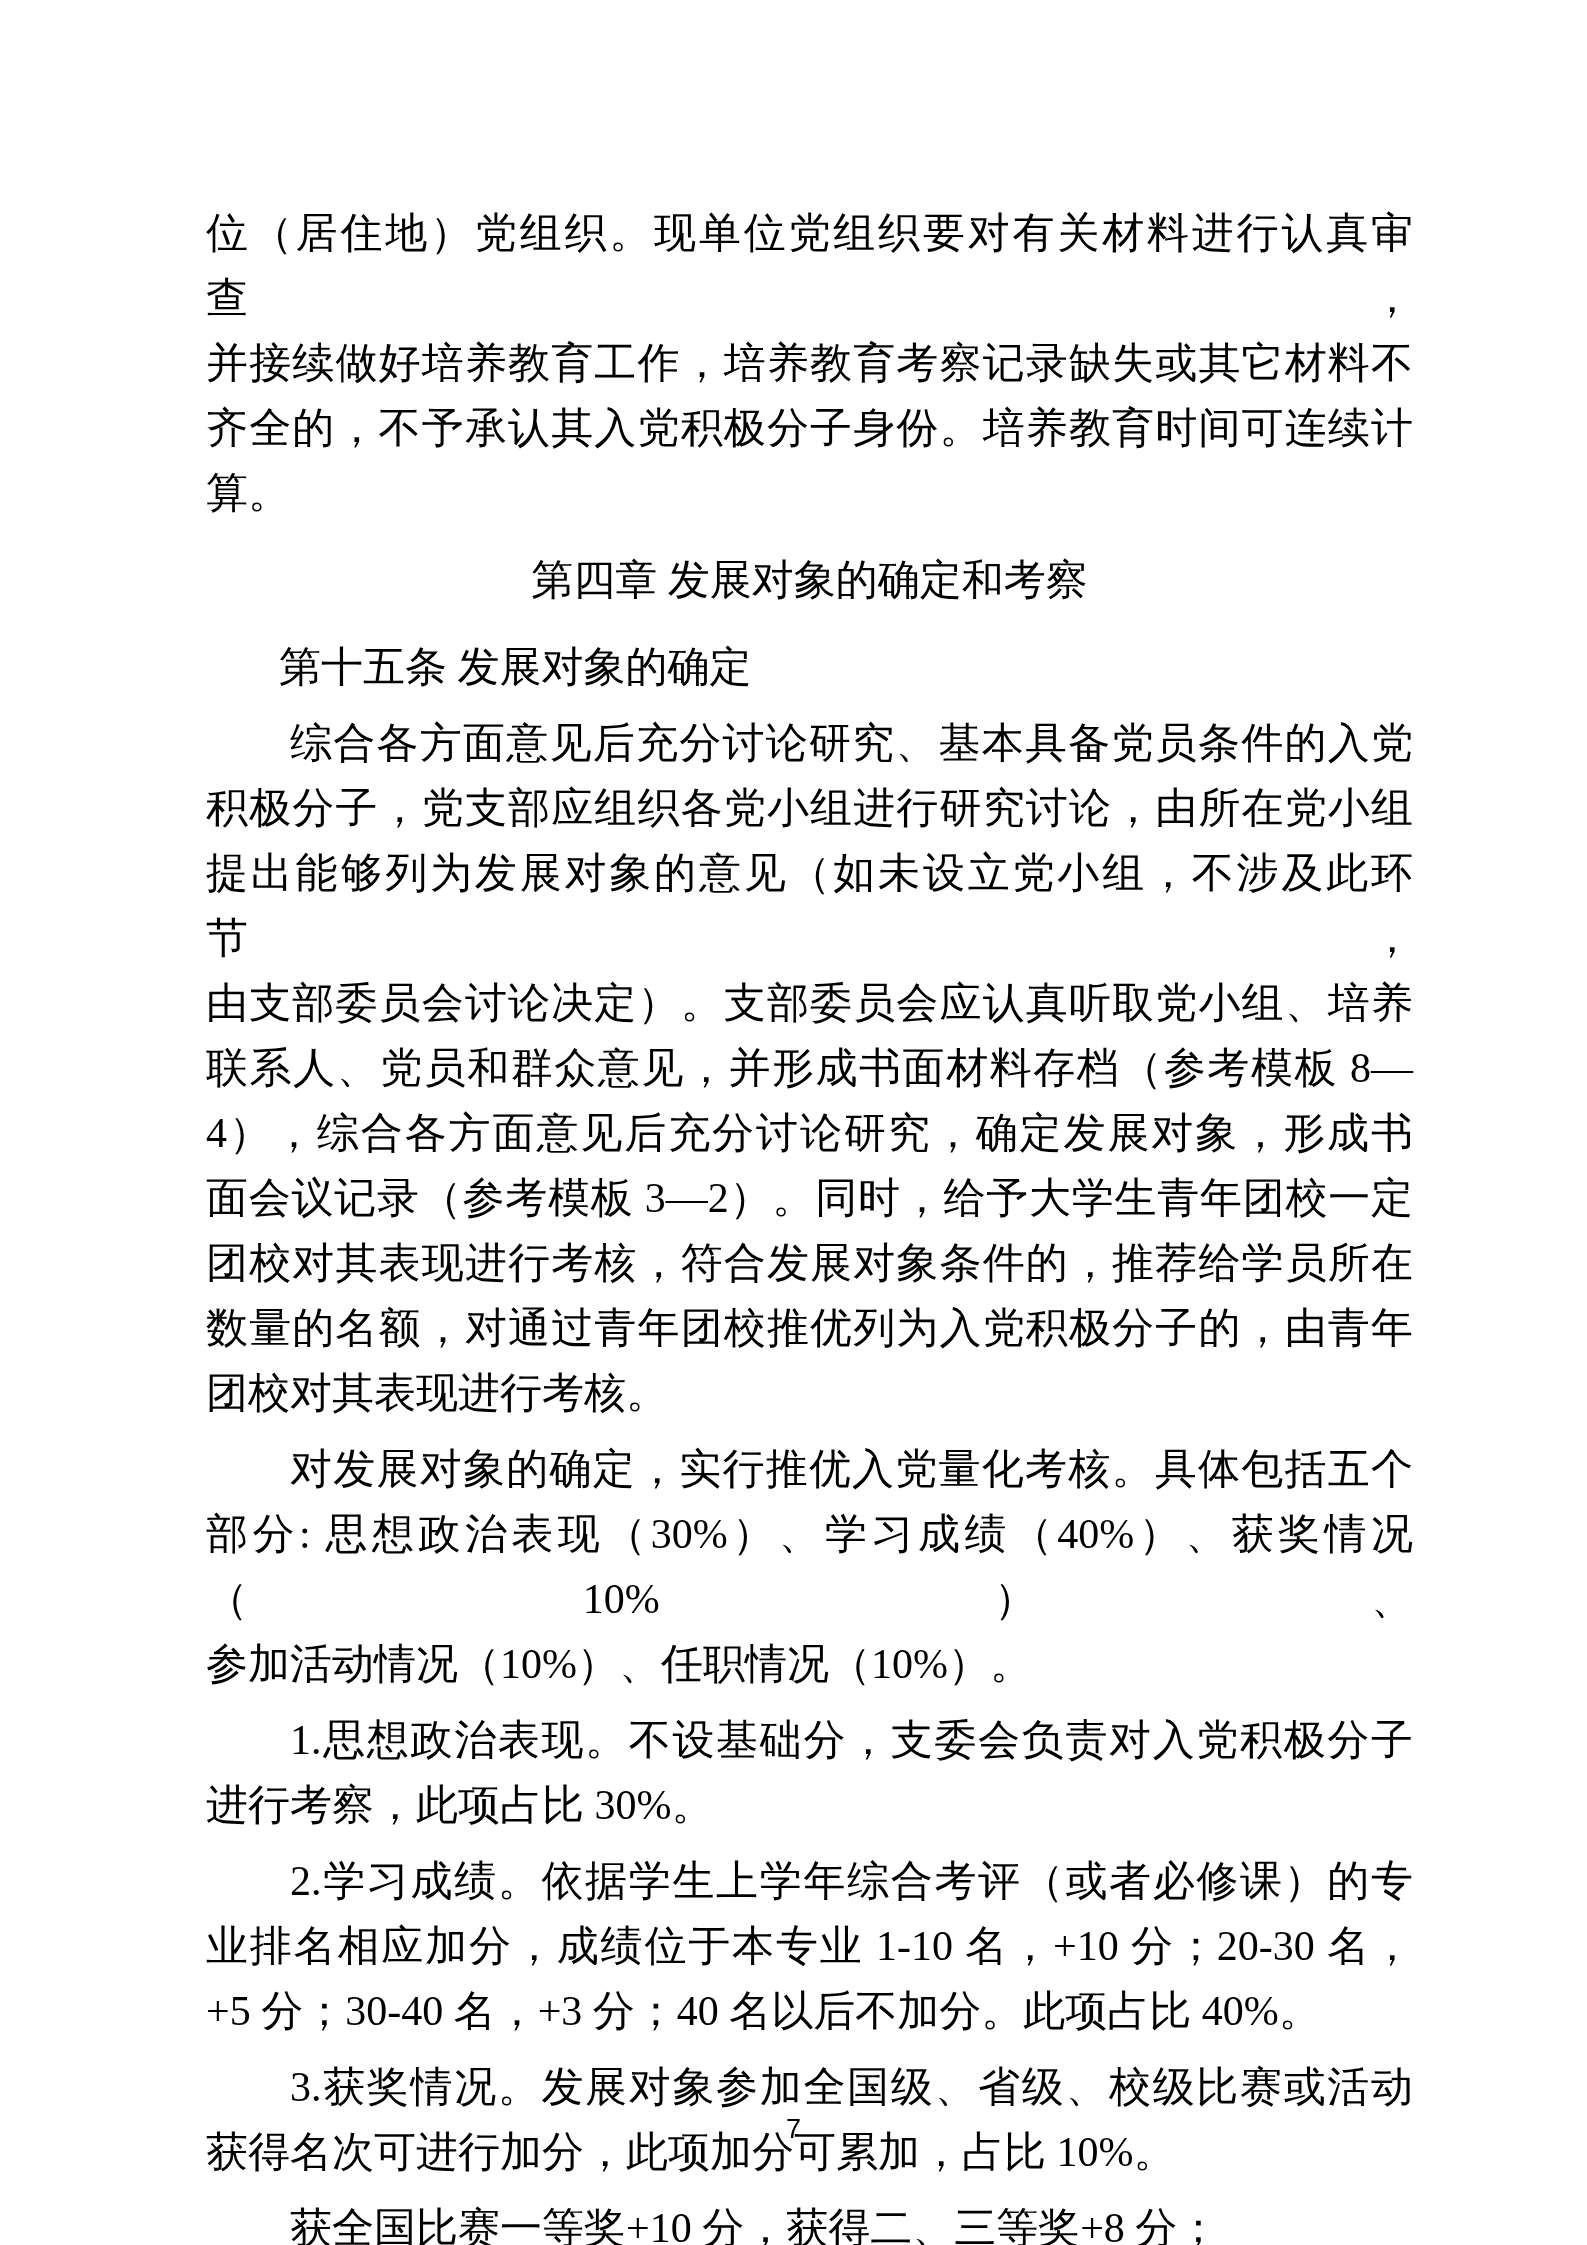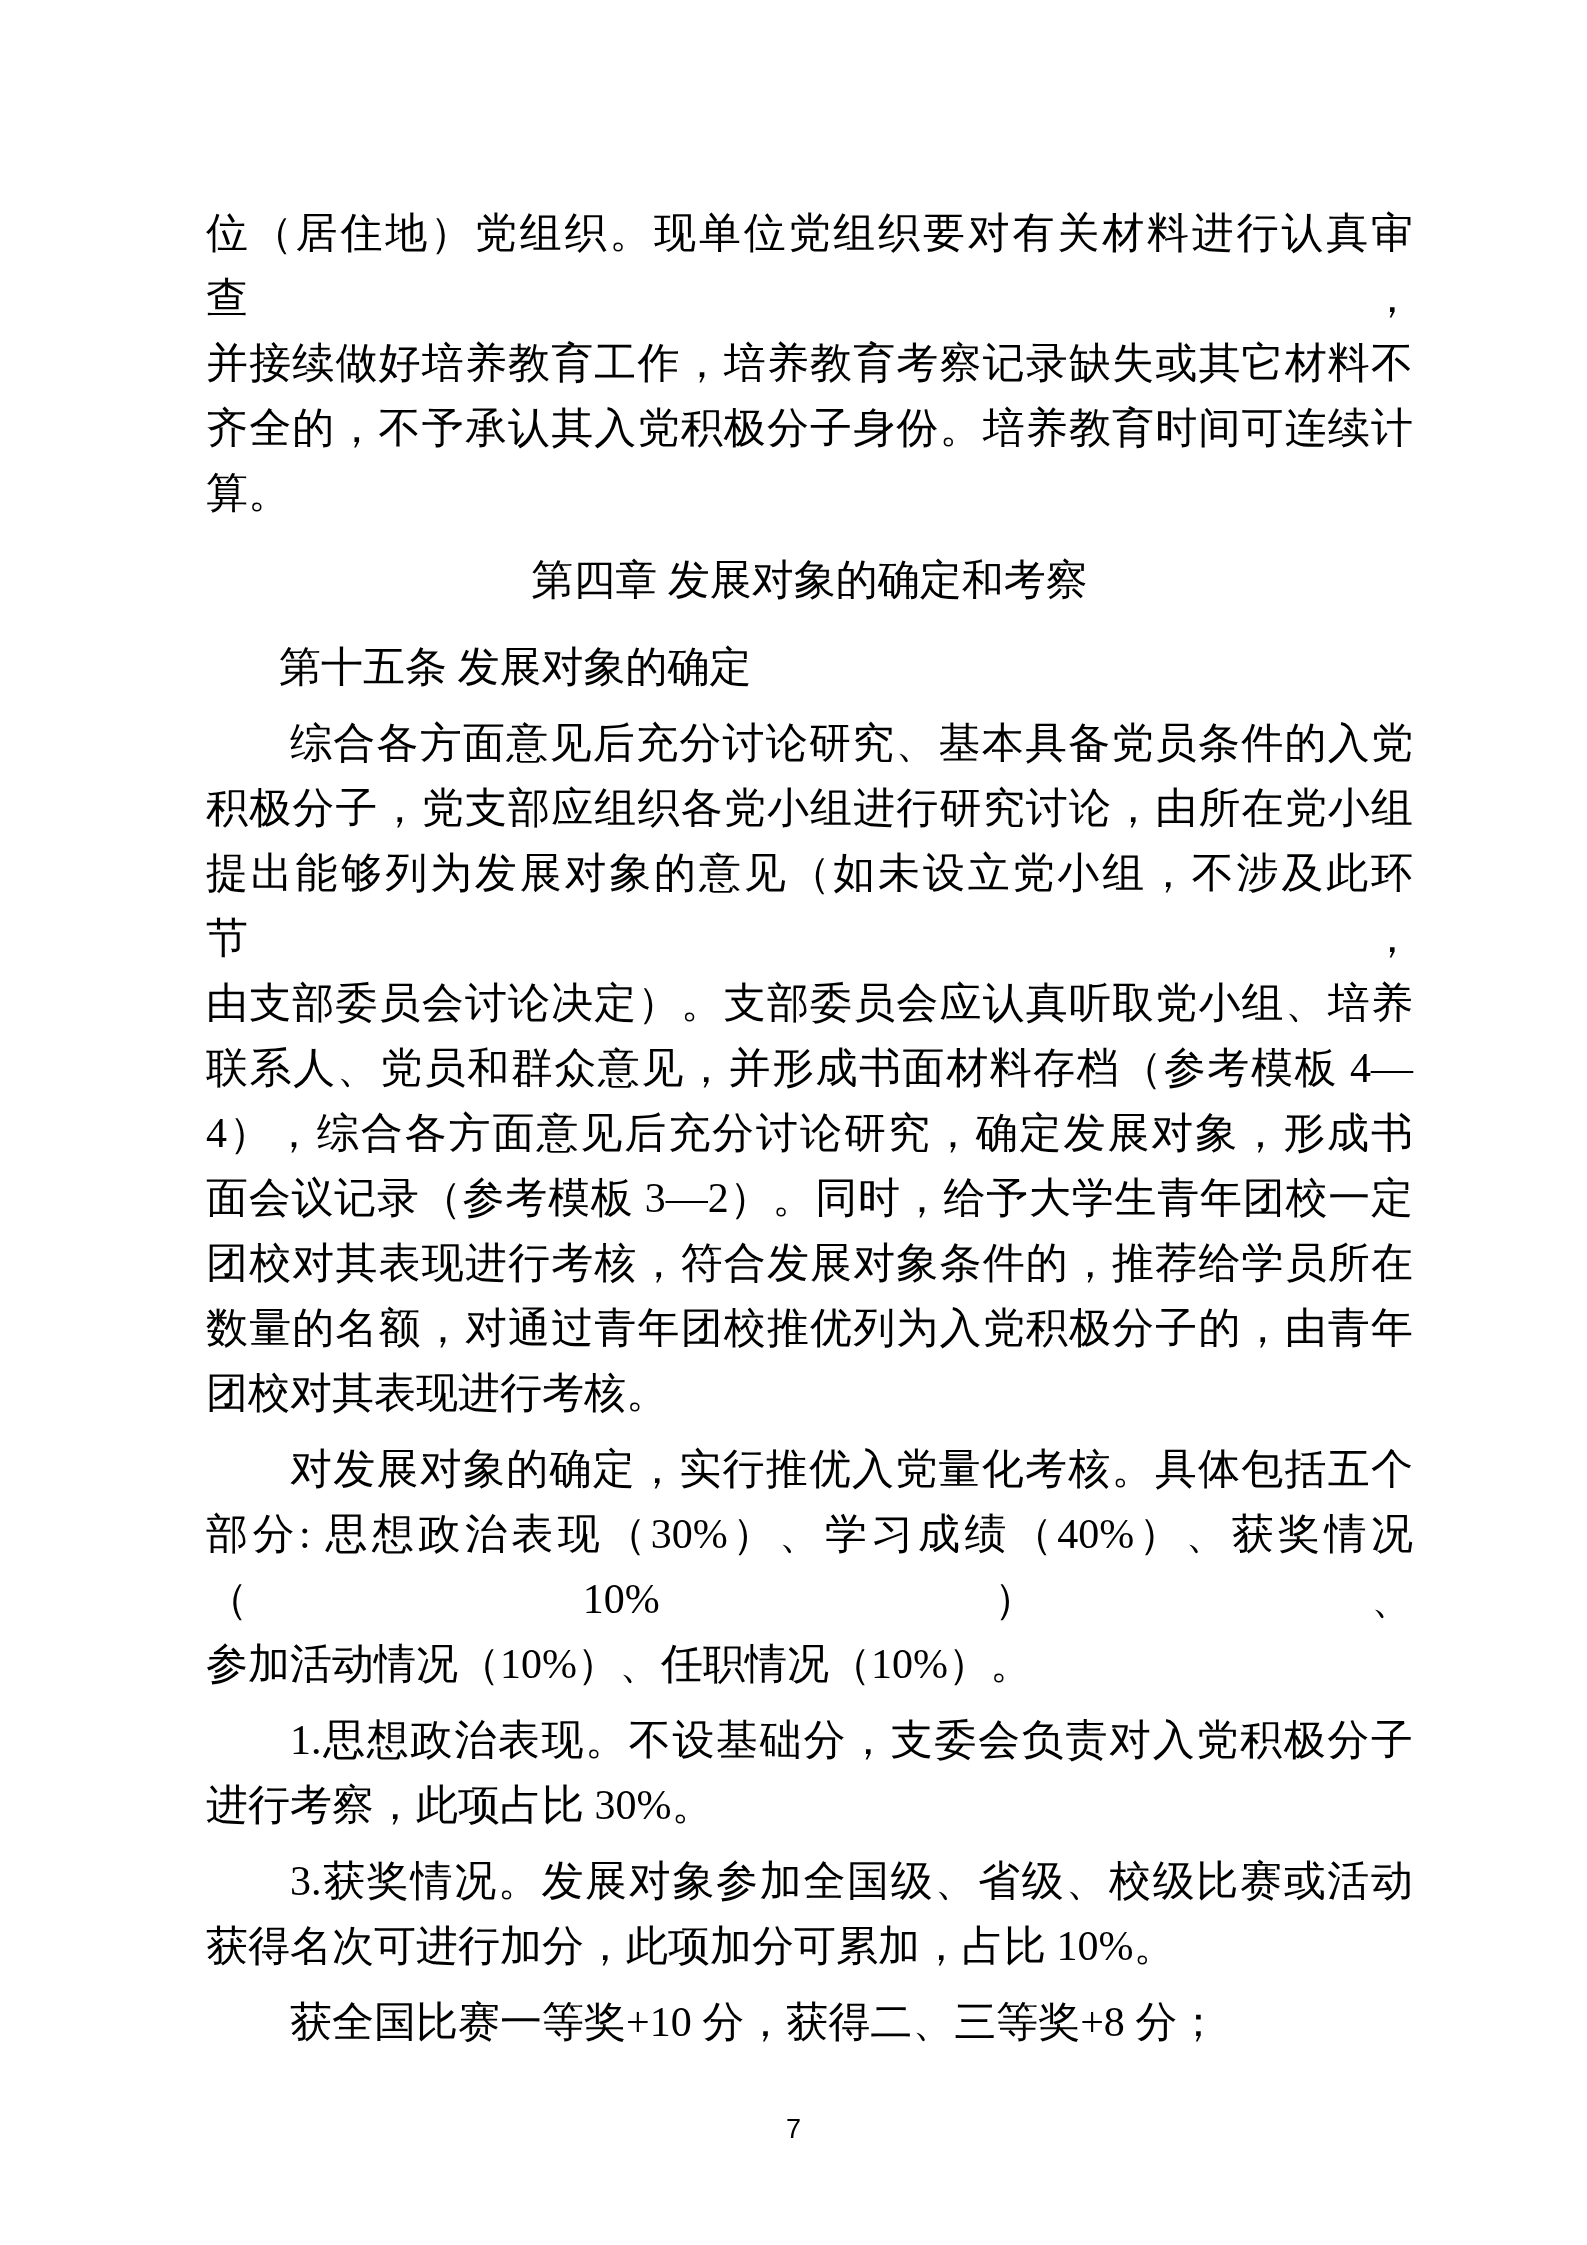--- a/index.html
+++ b/index.html
@@ -68,37 +68,42 @@
         <div class="line">齐全的，不予承认其入党积极分子身份。培养教育时间可连续计</div>
         <div class="line last">算。</div>
       </div>
       <div class="heading">第四章 发展对象的确定和考察</div>
       <div class="subheading">第十五条 发展对象的确定</div>
       <div class="para">
         <div class="line first">综合各方面意见后充分讨论研究、基本具备党员条件的入党</div>
         <div class="line">积极分子，党支部应组织各党小组进行研究讨论，由所在党小组</div>
         <div class="line">提出能够列为发展对象的意见（如未设立党小组，不涉及此环节，</div>
         <div class="line">由支部委员会讨论决定）。支部委员会应认真听取党小组、培养</div>
-        <div class="line">联系人、党员和群众意见，并形成书面材料存档（参考模板 4—</div>
+        <div class="line">联系人、党员和群众意见，并形成书面材料存档（参考模板 8—</div>
         <div class="line">4），综合各方面意见后充分讨论研究，确定发展对象，形成书</div>
         <div class="line">面会议记录（参考模板 3—2）。同时，给予大学生青年团校一定</div>
         <div class="line">团校对其表现进行考核，符合发展对象条件的，推荐给学员所在</div>
         <div class="line">数量的名额，对通过青年团校推优列为入党积极分子的，由青年</div>
         <div class="line last">团校对其表现进行考核。</div>
       </div>
       <div class="para">
         <div class="line first">对发展对象的确定，实行推优入党量化考核。具体包括五个</div>
         <div class="line">部分: 思想政治表现（30%）、学习成绩（40%）、获奖情况（10%）、</div>
         <div class="line last">参加活动情况（10%）、任职情况（10%）。</div>
       </div>
       <div class="para">
         <div class="line first">1.思想政治表现。不设基础分，支委会负责对入党积极分子</div>
         <div class="line last">进行考察，此项占比 30%。</div>
       </div>
       <div class="para">
+        <div class="line first">2.学习成绩。依据学生上学年综合考评（或者必修课）的专</div>
+        <div class="line">业排名相应加分，成绩位于本专业 1-10 名，+10 分；20-30 名，</div>
+        <div class="line last">+5 分；30-40 名，+3 分；40 名以后不加分。此项占比 40%。</div>
+      </div>
+      <div class="para">
         <div class="line first">3.获奖情况。发展对象参加全国级、省级、校级比赛或活动</div>
         <div class="line last">获得名次可进行加分，此项加分可累加，占比 10%。</div>
       </div>
       <div class="para">
         <div class="line first last">获全国比赛一等奖+10 分，获得二、三等奖+8 分；</div>
       </div>
     </div>
   <div class="page-number">7</div>
 </div>
 

